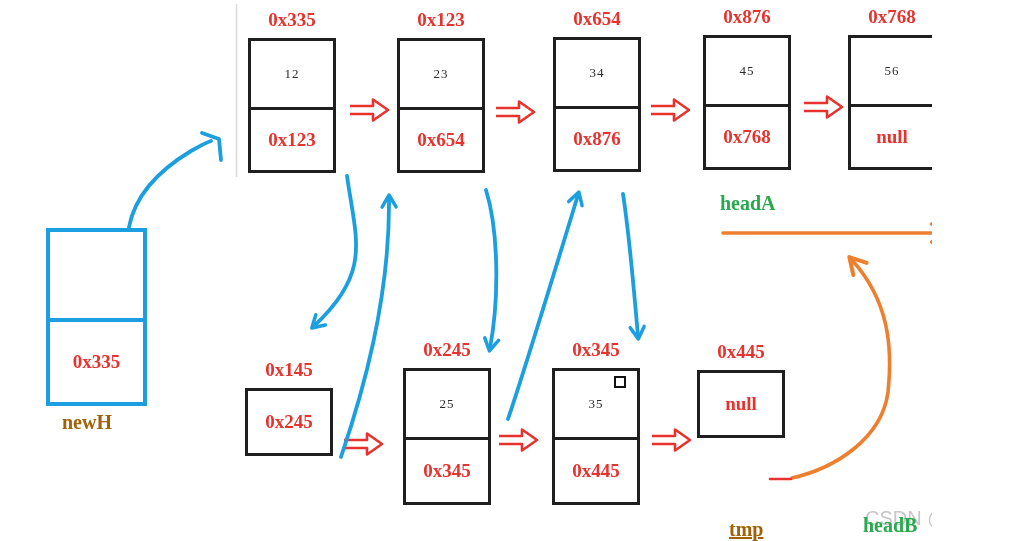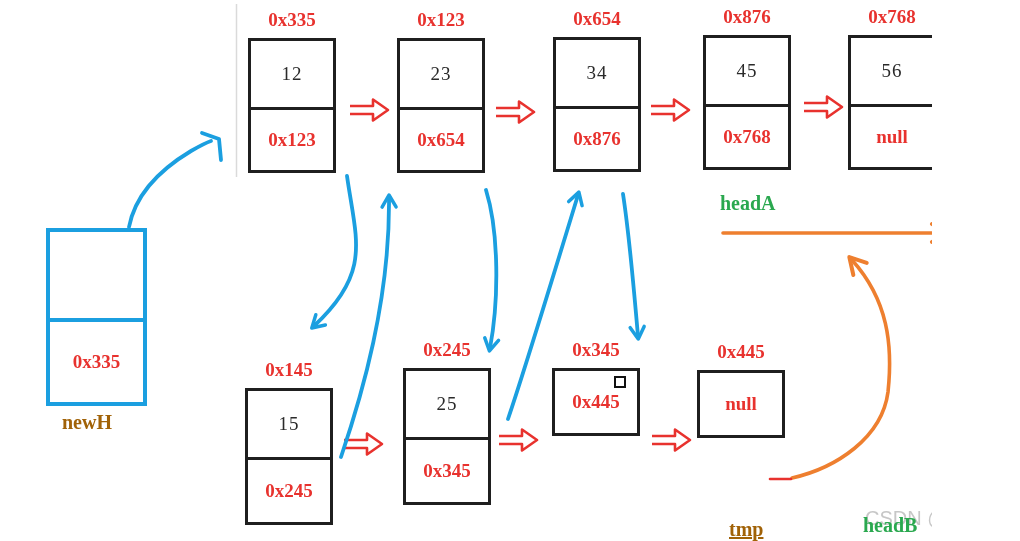--- a/index.html
+++ b/index.html
@@ -4,21 +4,21 @@
 <style>
   html,body{margin:0;padding:0;background:#ffffff;}
   .stage{
     position:relative;width:932px;height:541px;background:#ffffff;
     font-family:"Liberation Serif", serif;overflow:hidden;
   }
   
   .node{position:absolute;}
   .box{box-sizing:border-box;width:88px;border:3px solid #1f1f1f;background:#fff;}
   .cell{display:flex;align-items:center;justify-content:center;}
-  .cell.val{height:66px;border-bottom:3px solid #1f1f1f;font-size:19px;color:#2a2a2a;letter-spacing:1px;}
+  .cell.val{height:66px;border-bottom:3px solid #1f1f1f;font-size:13px;color:#2a2a2a;letter-spacing:1px;}
   .cell.nxt{height:60px;font-size:19px;font-weight:bold;color:#e8322e;}
   .addr{position:absolute;top:-29px;left:0;width:100%;text-align:center;
         font-size:19px;font-weight:bold;color:#e8322e;}
   .row-bottom .cell.nxt{height:62px;}
   
   .newh .box{width:101px;border:4px solid #1b9fe0;}
   .newh .cell.val{height:86px;border-bottom:4px solid #1b9fe0;}
   .newh .cell.nxt{height:80px;font-size:19px;}
   
   .lbl{position:absolute;font-size:20px;font-weight:bold;font-family:"Liberation Serif",serif;}
@@ -69,34 +69,34 @@
     <div class="addr">0x768</div>
     <div class="box">
       <div class="cell val">56</div>
       <div class="cell nxt">null</div>
     </div>
   </div>
 
   <div class="node row-bottom" style="left:245px;top:388px;">
     <div class="addr">0x145</div>
     <div class="box">
-      <div class="cell val">15</div>
       <div class="cell nxt">0x245</div>
     </div>
   </div>
   <div class="node row-bottom" style="left:403px;top:368px;">
     <div class="addr">0x245</div>
     <div class="box">
       <div class="cell val">25</div>
       <div class="cell nxt">0x345</div>
     </div>
   </div>
   <div class="node row-bottom" style="left:552px;top:368px;">
     <div class="addr">0x345</div>
     <div class="box">
+      <div class="cell val">35</div>
       <div class="cell nxt">0x445</div>
     </div>
   </div>
   <div class="node row-bottom" style="left:697px;top:370px;">
     <div class="addr">0x445</div>
     <div class="box">
       <div class="cell nxt">null</div>
     </div>
   </div>
 

